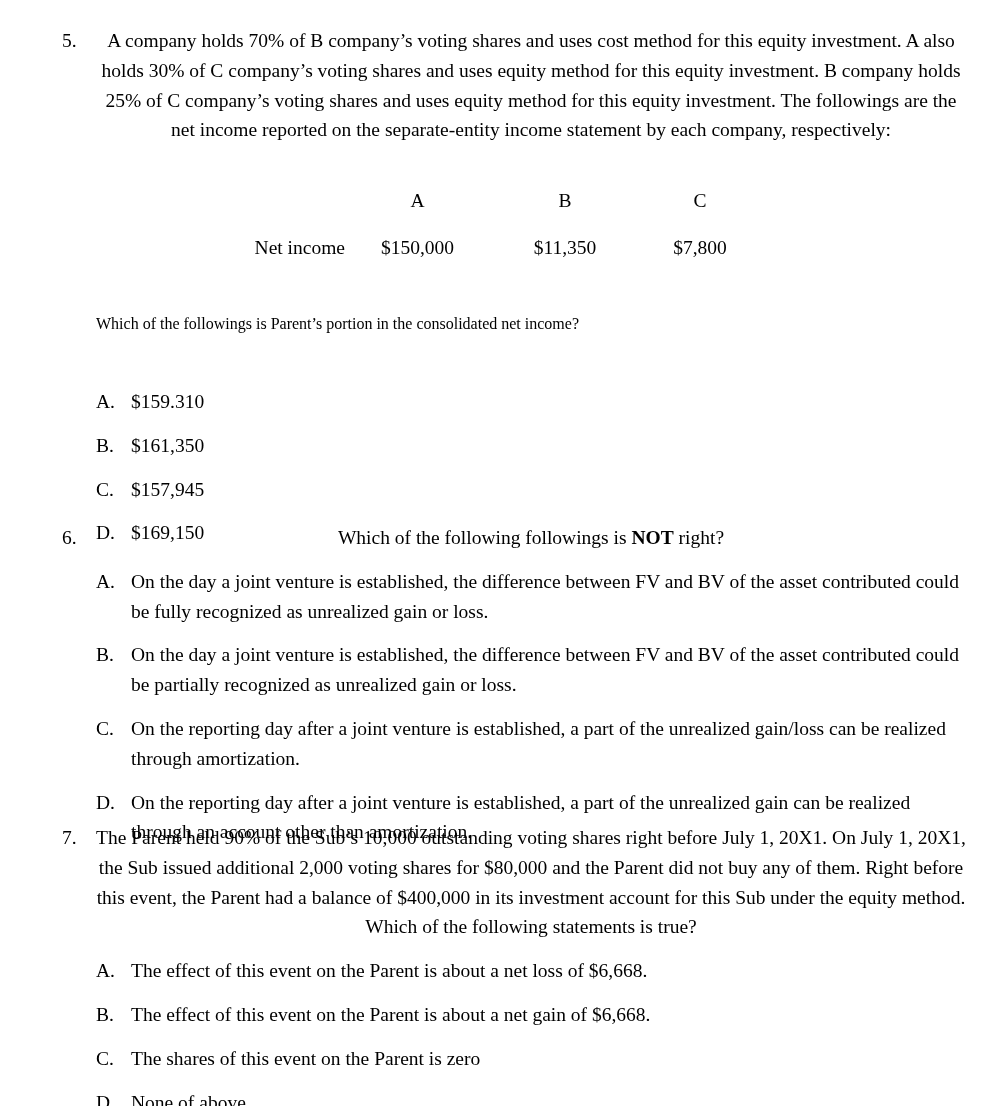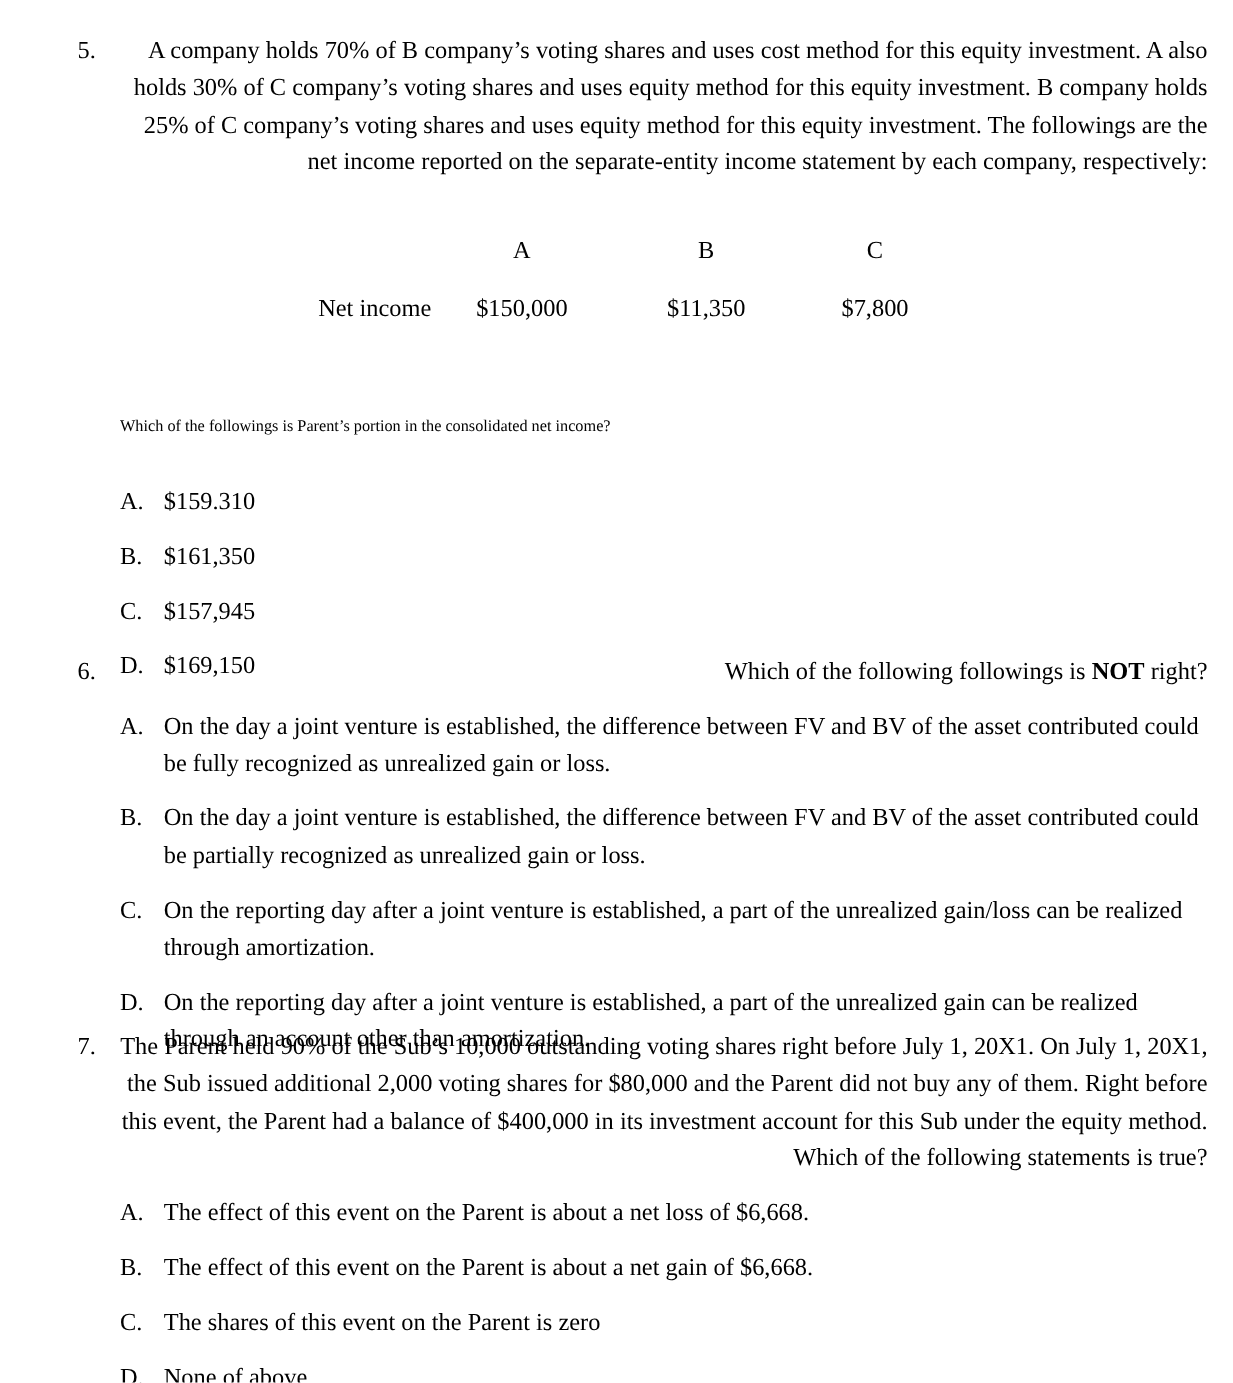--- a/index.html
+++ b/index.html
@@ -34,21 +34,21 @@
     top: 0;
     width: 34px;
     text-align: left;
     font-size: 19.5px;
     line-height: 29.8px;
   }
   .q-body {
     margin-left: 34px;
   }
   .q-stem {
-    text-align: right;
+    text-align: center;
   }
 
   
   .options {
     margin: 0;
     padding: 0;
     list-style: none;
   }
   .option {
     position: relative;
@@ -81,22 +81,22 @@
   }
   .nettable .lbl-col  { width: 249px; text-align: right; }
   .nettable .col-a    { width: 145px; text-align: center; }
   .nettable .col-b    { width: 150px; text-align: center; }
   .nettable .col-c    { width: 120px; text-align: center; }
   .nettable .hdr-row td { height: 47px; }
 
   
   #q5 { position: absolute; left: 62px; top: 26px;  width: 904px; }
   #q5-table { position: absolute; left: 96px; top: 186px; }
-  #q5-prompt { position: absolute; left: 96px; top: 326px; width: 870px;
-               font-size: 13px; line-height: 29.8px; }
+  #q5-prompt { position: absolute; left: 96px; top: 309px; width: 870px;
+               font-size: 16px; line-height: 29.8px; }
   #q5-options { position: absolute; left: 96px; top: 373px; width: 400px;
                 font-size: 19.5px; line-height: 29.8px; }
   #q6 { position: absolute; left: 62px; top: 523px; width: 904px; }
   #q7 { position: absolute; left: 62px; top: 823px; width: 904px; }
 
   b, .bold { font-weight: bold; }
 </style>
 </head>
 <body>
 

